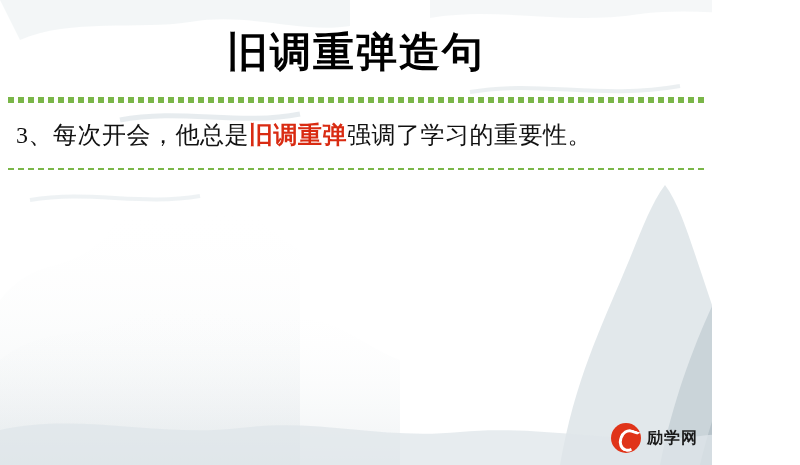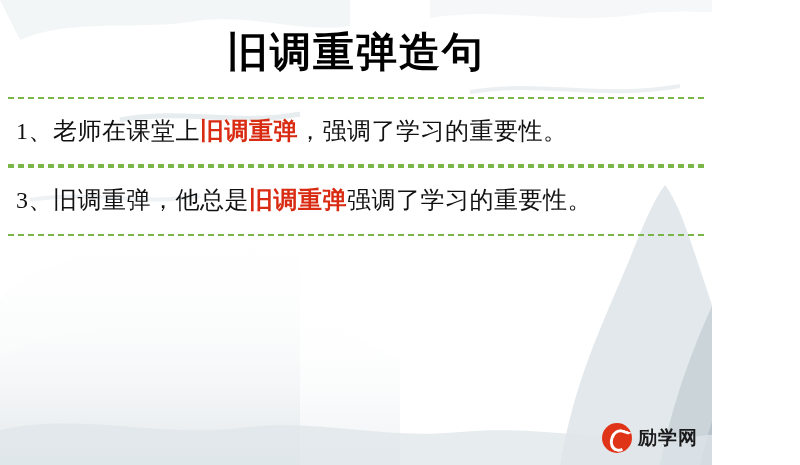--- a/index.html
+++ b/index.html
@@ -108,21 +108,21 @@
     top: 6px;
     width: 13px;
     height: 17px;
     border: 3px solid #ffffff;
     border-right-color: transparent;
     border-radius: 50% 10% 50% 50%;
     transform: rotate(18deg);
   }
   .wm-text {
     font-family: "DejaVu Sans", sans-serif;
-    font-size: 19px;
+    font-size: 16px;
     font-weight: bold;
     color: #1a1a1a;
     letter-spacing: 1px;
   }
 </style>
 </head>
 <body>
 
 <div id="page">
 
@@ -158,31 +158,28 @@
   </div>
 
   <div class="title">旧调重弹造句</div>
 
   <div class="gap-top"></div>
 
   <div class="divider"></div>
 
   <div class="sentences">
 
-    <div class="sentence sp-1">
-      <span>1、</span><span>老师在课堂上</span><span class="hl">旧调重弹</span><span>，强调了学习的重要性。</span>
-    </div>
 
     <div class="divider"></div>
 
 
     <div class="divider"></div>
 
     <div class="sentence sp-3">
-      <span>3、</span><span>旧调重弹，他总是</span><span class="hl">旧调重弹</span><span>强调了学习的重要性。</span>
+      <span>3、</span><span>每次开会，他总是</span><span class="hl">旧调重弹</span><span>强调了学习的重要性。</span>
     </div>
 
     <div class="divider"></div>
   </div>
 
   <div class="watermark">
     <span class="wm-badge"></span>
     <span class="wm-text">励学网</span>
   </div>
 

